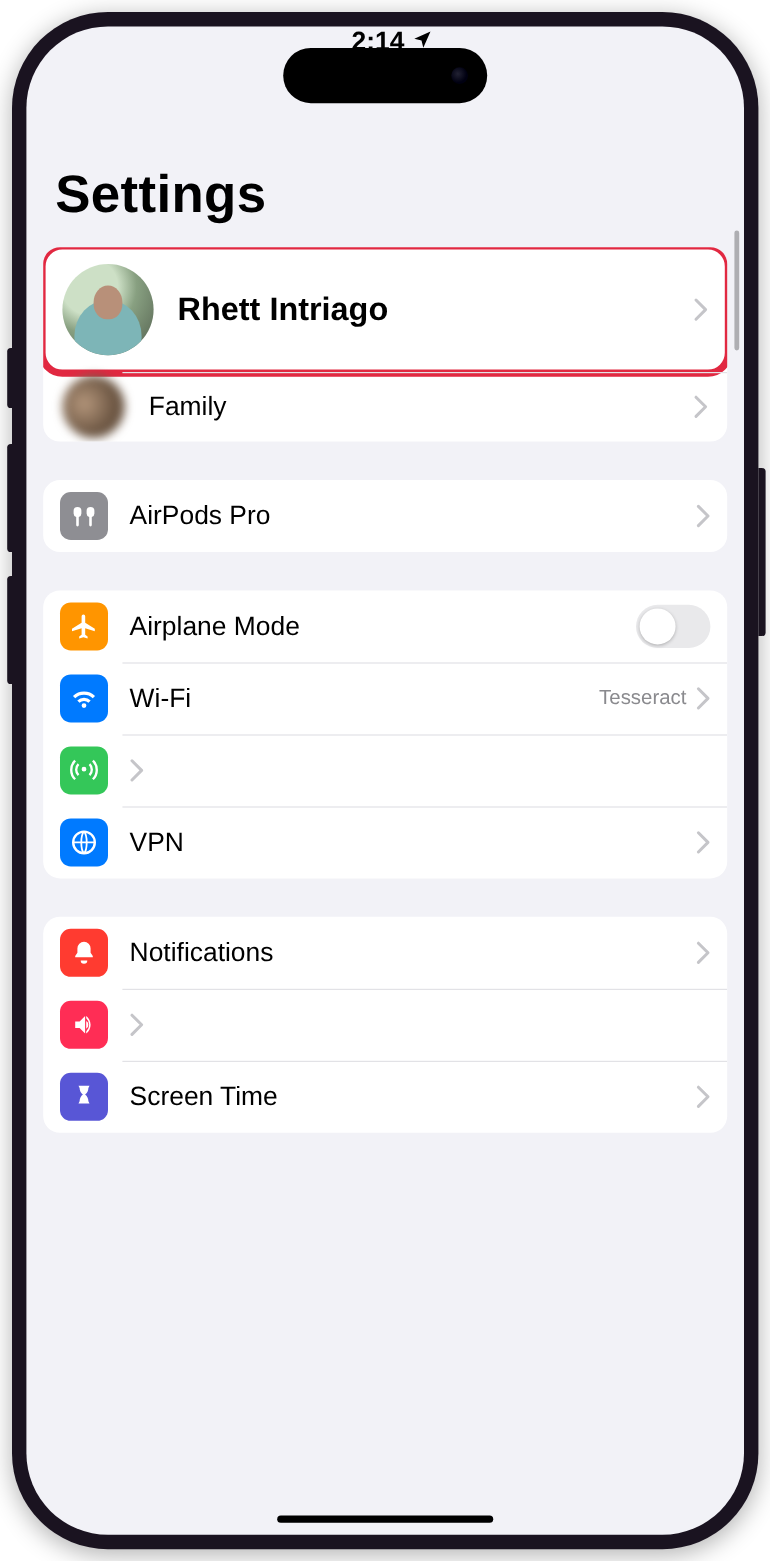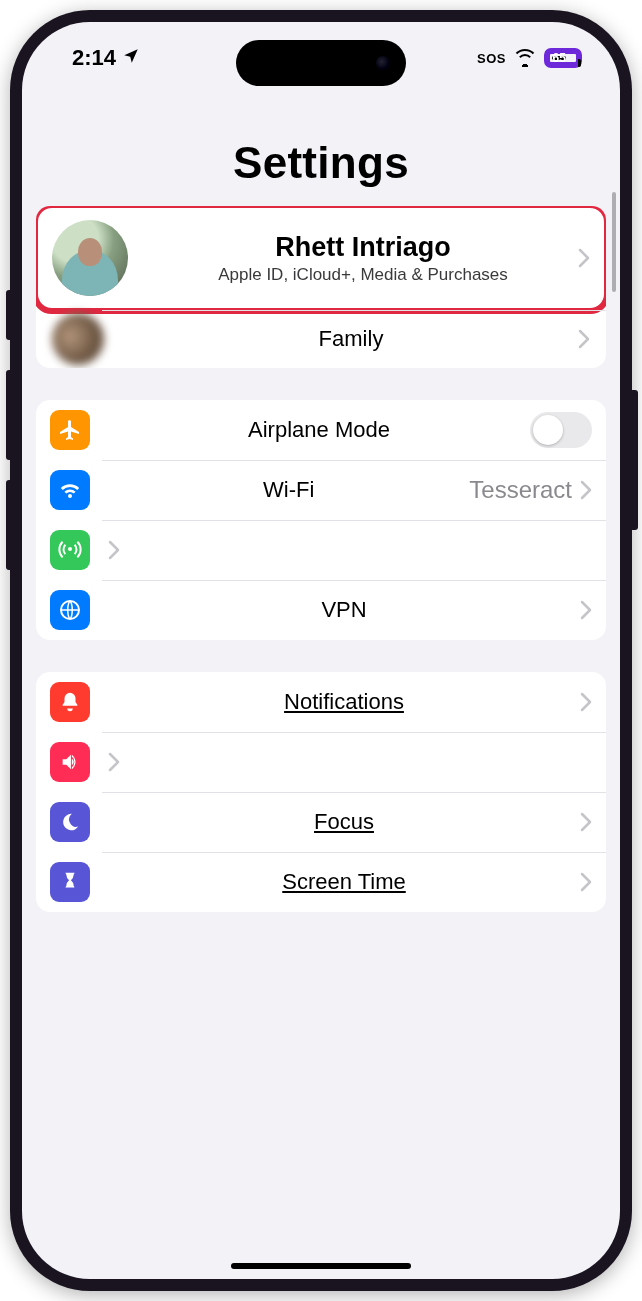--- a/index.html
+++ b/index.html
@@ -72,27 +72,27 @@
     content:"";
     position:absolute;
     right:16px;
     top:50%;
     transform:translateY(-50%);
     width:14px;height:14px;border-radius:50%;
     background: radial-gradient(circle at 40% 40%, #223, #001 60%);
   }
   .status-bar {
     display: flex;
-    justify-content: space-between;
     align-items: center;
     height: 72px;
     padding: 0 38px 0 50px;
     font-weight: 600;
     font-size: 22px;
     color: #000;
+    flex-direction: column;
   }
   .status-left { display:flex; align-items:center; gap:6px; }
   .status-right { display:flex; align-items:center; gap:8px; font-size:20px; }
   .loc-arrow { display:inline-block; transform: rotate(0deg); }
   .battery {
     display:inline-flex; align-items:center;
     border:6px solid #6d28d9; border-radius:7px;
     width:38px; height:20px; position:relative; padding:2px;
     font-size:12px; font-weight:700; justify-content:flex-start;
   }
@@ -114,21 +114,20 @@
     border:2.5px solid #000;border-bottom:none;border-left-color:transparent;border-right-color:transparent;
     border-radius:50% 50% 0 0 / 100% 100% 0 0;
   }
   .wifi::before{width:22px;height:11px;top:0;}
   .wifi::after{width:13px;height:7px;top:5px;}
 
   .content {
     padding: 0 14px 0 14px;
     overflow-y: auto;
     height: calc(100% - 72px - 20px);
-    text-align: center;
   }
   h1.title {
     font-size: 44px;
     font-weight: 700;
     letter-spacing: 0.3px;
     padding: 44px 10px 18px 10px;
     color:#000;
   }
   .group {
     background: #fff;
@@ -152,21 +151,21 @@
   }
   .row .icon {
     width: 40px; height:40px;
     border-radius: 9px;
     margin-right: 18px;
     display:flex;align-items:center;justify-content:center;
     color:#fff;
     flex-shrink:0;
   }
   .row .label { flex: 1 1 auto; }
-  .row .value { color:#8a8a8e; font-size:24px; margin-right:8px;}
+  .row .value { color:#8a8a8e; font-size:17px; margin-right:8px;}
   .chevron {
     color:#c5c5c9;
     width:12px;height:20px;
     flex-shrink:0;
   }
   .chevron svg{width:100%;height:100%;}
 
   
   .profile-row { padding: 14px 16px; position:relative;}
   .avatar {
@@ -260,35 +259,47 @@
     <div class="content">
 
       <h1 class="title">Settings</h1>
 
       <div class="group" style="position:relative;">
         <div class="row profile-row">
           <div class="highlight"></div>
           <div class="avatar"></div>
           <div style="flex:1">
             <div class="name">Rhett Intriago</div>
-            <div class="sub">Apple ID, iCloud+, Media &amp; Purchases</div>
           </div>
           <span class="chevron"><svg viewBox="0 0 12 20">
                 <path d="M2 2l8 8-8 8" stroke="currentColor" stroke-width="2.5" fill="none" stroke-linecap="round" stroke-linejoin="round"></path>
               </svg></span>
         </div>
         <div class="row family-row">
           <div class="family-avatar"></div>
           <span class="label">Family</span>
           <span class="chevron"><svg viewBox="0 0 12 20">
                 <path d="M2 2l8 8-8 8" stroke="currentColor" stroke-width="2.5" fill="none" stroke-linecap="round" stroke-linejoin="round"></path>
               </svg></span>
         </div>
       </div>
 
+      <div class="group">
+        <div class="row">
+          <span class="icon ic-airpods">
+            <svg width="26" height="26" viewBox="0 0 24 24">
+                <path fill="#fff" d="M7 5a3 3 0 0 1 3 3v2a3 3 0 0 1-2 2.8V19a1 1 0 1 1-2 0v-6.2A3 3 0 0 1 4 10V8a3 3 0 0 1 3-3zm10 0a3 3 0 0 1 3 3v2a3 3 0 0 1-2 2.8V19a1 1 0 1 1-2 0v-6.2A3 3 0 0 1 14 10V8a3 3 0 0 1 3-3z"></path>
+              </svg>
+          </span>
+          <span class="label">AirPods Pro</span>
+          <span class="chevron"><svg viewBox="0 0 12 20">
+                <path d="M2 2l8 8-8 8" stroke="currentColor" stroke-width="2.5" fill="none" stroke-linecap="round" stroke-linejoin="round"></path>
+              </svg></span>
+        </div>
+      </div>
 
       <div class="group">
         <div class="row">
           <span class="icon ic-airplane">
             <svg width="24" height="24" viewBox="0 0 24 24">
                 <path fill="#fff" d="M21 16v-2l-8-5V3.5a1.5 1.5 0 0 0-3 0V9l-8 5v2l8-2.5V19l-2 1.5V22l3.5-1 3.5 1v-1.5L13 19v-5.5l8 2.5z"></path>
               </svg>
           </span>
           <span class="label">Airplane Mode</span>
           <span class="toggle"></span>
@@ -322,49 +333,38 @@
                 <path stroke="#fff" stroke-width="1.5" fill="none" d="M3 12h18M12 3c3 3 3 15 0 18M12 3c-3 3-3 15 0 18"></path>
               </svg>
           </span>
           <span class="label">VPN</span>
           <span class="chevron"><svg viewBox="0 0 12 20">
                 <path d="M2 2l8 8-8 8" stroke="currentColor" stroke-width="2.5" fill="none" stroke-linecap="round" stroke-linejoin="round"></path>
               </svg></span>
         </div>
       </div>
 
-      <div class="group" style="margin-bottom:0;text-decoration:underline;">
+      <div class="group" style="margin-bottom:0;">
         <div class="row">
           <span class="icon ic-notif">
             <svg width="22" height="22" viewBox="0 0 24 24">
                 <path fill="#fff" d="M12 2a6 6 0 0 0-6 6v4l-2 3v1h16v-1l-2-3V8a6 6 0 0 0-6-6zm0 20a3 3 0 0 0 3-3H9a3 3 0 0 0 3 3z"></path>
               </svg>
           </span>
           <span class="label">Notifications</span>
           <span class="chevron"><svg viewBox="0 0 12 20">
                 <path d="M2 2l8 8-8 8" stroke="currentColor" stroke-width="2.5" fill="none" stroke-linecap="round" stroke-linejoin="round"></path>
               </svg></span>
         </div>
         <div class="row">
           <span class="icon ic-sound">
             <svg width="22" height="22" viewBox="0 0 24 24">
                 <path fill="#fff" d="M4 9v6h4l5 5V4L8 9H4zm12 3a4 4 0 0 0-2-3.5v7A4 4 0 0 0 16 12zm-2-8v2a8 8 0 0 1 0 12v2a10 10 0 0 0 0-16z"></path>
               </svg>
           </span>
-          <span class="chevron"><svg viewBox="0 0 12 20">
-                <path d="M2 2l8 8-8 8" stroke="currentColor" stroke-width="2.5" fill="none" stroke-linecap="round" stroke-linejoin="round"></path>
-              </svg></span>
-        </div>
-        <div class="row">
-          <span class="icon ic-focus">
-            <svg width="22" height="22" viewBox="0 0 24 24">
-                <path fill="#fff" d="M14 3a9 9 0 1 0 7 14 8 8 0 0 1-7-14z"></path>
-              </svg>
-          </span>
-          <span class="label">Focus</span>
           <span class="chevron"><svg viewBox="0 0 12 20">
                 <path d="M2 2l8 8-8 8" stroke="currentColor" stroke-width="2.5" fill="none" stroke-linecap="round" stroke-linejoin="round"></path>
               </svg></span>
         </div>
         <div class="row">
           <span class="icon ic-screen">
             <svg width="22" height="22" viewBox="0 0 24 24">
                 <path fill="#fff" d="M7 2h10l-1 2a8 8 0 0 1-3 6 8 8 0 0 1 3 6l1 2H7l1-2a8 8 0 0 1 3-6 8 8 0 0 1-3-6L7 2z"></path>
               </svg>
           </span>

